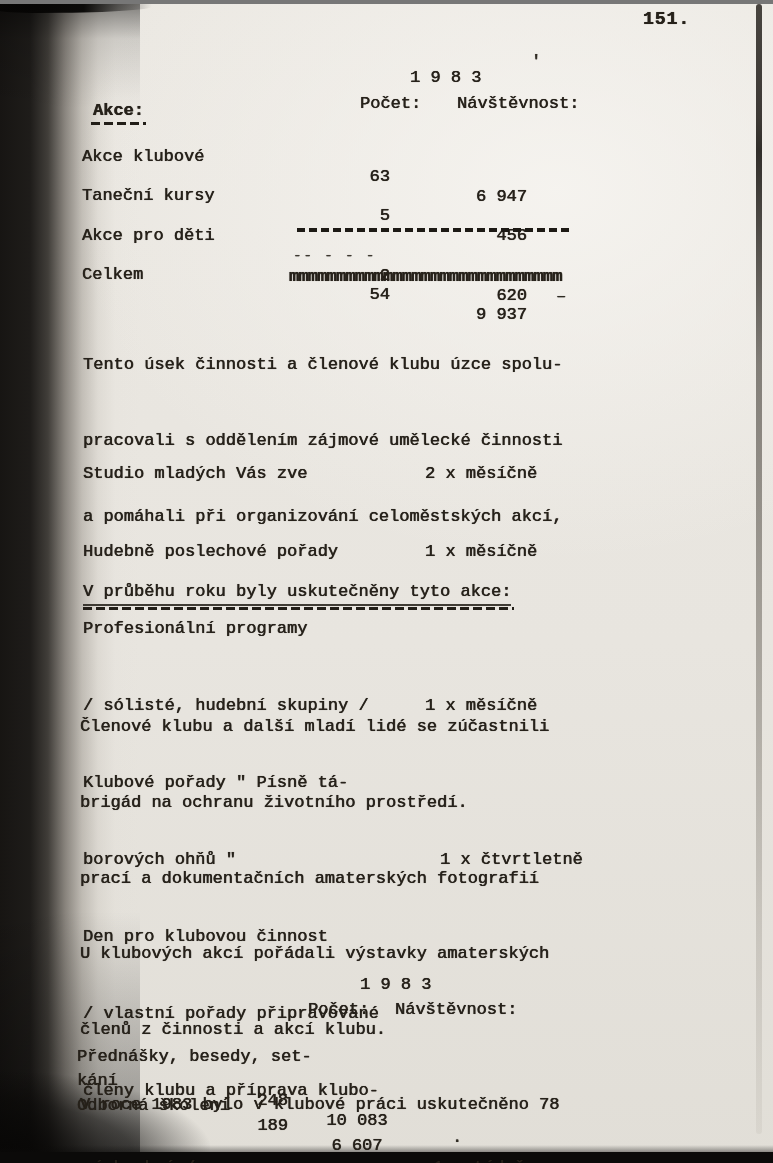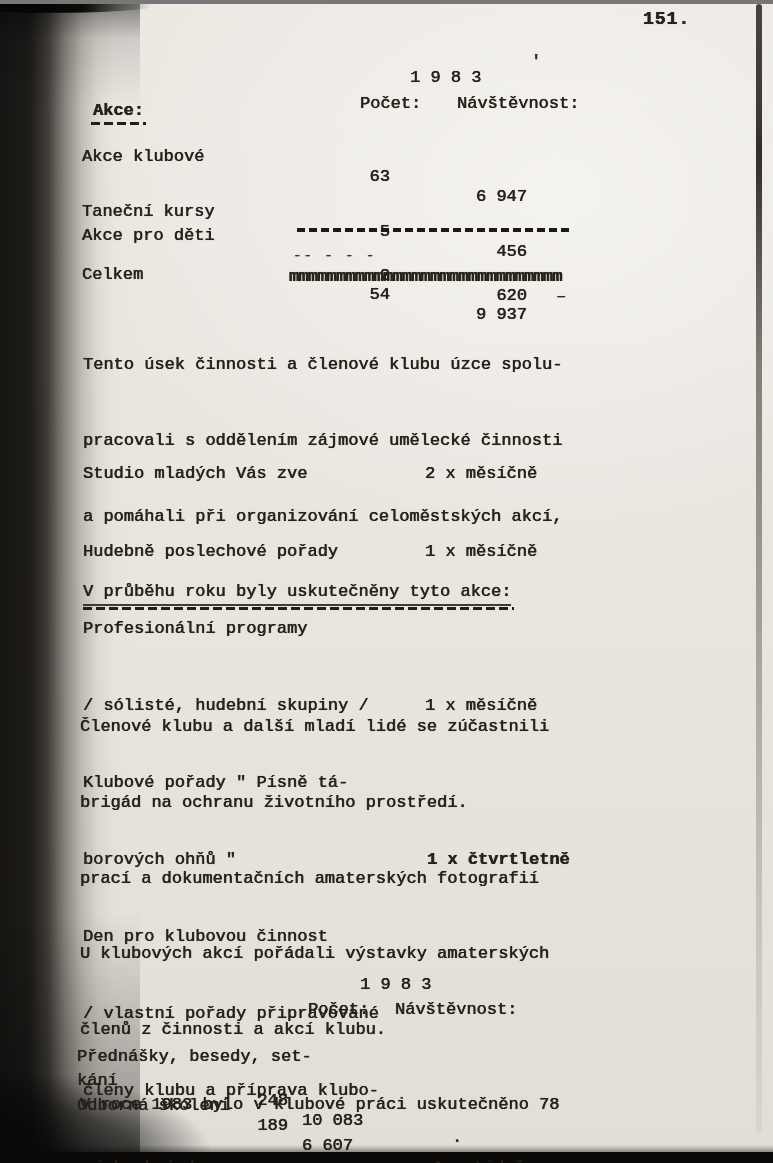--- a/index.html
+++ b/index.html
@@ -49,21 +49,21 @@
     white-space:pre;
   }
   .block{line-height:25.2px;}
   .block.acts{line-height:25.7px;}
   .row{left:0;width:648px;}
   .lbl{position:absolute;left:82px;}
   .cnt{position:absolute;left:290px;width:100px;text-align:right;}
   .vis{position:absolute;left:420px;width:107px;text-align:right;}
   .b-lbl{position:absolute;left:77px;}
   .b-cnt{position:absolute;left:190px;width:98px;text-align:right;}
-  .b-vis{position:absolute;left:302px;width:110px;text-align:left;}
+  .b-vis{position:absolute;left:302px;width:110px;text-align:center;}
   .pre-dashes{position:absolute;left:293px;color:rgba(70,63,54,0.55);font-size:14px;letter-spacing:2px;}
   .act{position:relative;}
   .afreq{position:absolute;top:0;}
   
   .u1{font-weight:bold;position:relative;display:inline-block;}
   .u1::after{content:"";position:absolute;left:-2px;right:-2px;bottom:-4px;height:3px;
     background:repeating-linear-gradient(90deg,#221e18 0 9px,transparent 9px 13px);}
   .u2{position:relative;display:inline-block;border-bottom:2px solid rgba(34,30,24,0.85);}
   .u2::after{content:"";position:absolute;left:0;right:-3px;bottom:-6px;height:3px;
     background:repeating-linear-gradient(90deg,#221e18 0 9px,transparent 9px 13px);}
@@ -89,21 +89,21 @@
   <div class="txt" style="left:410px;top:64px;">1 9 8 3</div>
   <div class="txt" style="left:360px;top:90px;">Počet:</div>
   <div class="txt" style="left:457px;top:90px;">Návštěvnost:</div>
   <div class="txt" style="left:93px;top:97px;"><span class="u1">Akce:</span></div>
 
   <div class="txt row" style="top:123px;">
     <span class="lbl">Akce klubové</span>
     <span class="cnt">63</span>
     <span class="vis">6 947</span>
   </div>
-  <div class="txt row" style="top:178px;">
+  <div class="txt row" style="top:162px;">
     <span class="lbl">Taneční kursy</span>
     <span class="cnt">5</span>
     <span class="vis">456</span>
   </div>
   <div class="txt row" style="top:202px;">
     <span class="lbl">Akce pro děti</span>
     <span class="pre-dashes">-- - - -</span>
     <span class="cnt">2</span>
     <span class="vis">620</span>
   </div>
@@ -123,21 +123,21 @@
     <div>a pomáhali při organizování celoměstských akcí,</div>
     <div><span class="u2">V průběhu roku byly uskutečněny tyto akce:</span></div>
   </div>
 
   <div class="txt block acts" style="left:83px;top:406px;width:620px;">
     <div class="act"><span>Studio mladých Vás zve</span><span class="afreq" style="left:342px;">2 x měsíčně</span></div>
     <div class="act"><span>Hudebně poslechové pořady</span><span class="afreq" style="left:342px;">1 x měsíčně</span></div>
     <div class="act"><span>Profesionální programy</span></div>
     <div class="act"><span>/ sólisté, hudební skupiny /</span><span class="afreq" style="left:342px;">1 x měsíčně</span></div>
     <div class="act"><span>Klubové pořady " Písně tá-</span></div>
-    <div class="act"><span>borových ohňů "</span><span class="afreq" style="left:344px;font-weight:bold;">1 x čtvrtletně</span></div>
+    <div class="act"><span>borových ohňů "</span><span class="afreq" style="left:357px;">1 x čtvrtletně</span></div>
     <div class="act"><span>Den pro klubovou činnost</span></div>
     <div class="act"><span>/ vlastní pořady připravované</span></div>
     <div class="act"><span>členy klubu a příprava klubo-</span></div>
     <div class="act"><span>vých akcí /</span><span class="afreq" style="left:350px;">1 x týdně.</span></div>
   </div>
 
   <div class="txt block" style="left:80px;top:660px;">
     <div>Členové klubu a další mladí lidé se zúčastnili</div>
     <div>brigád na ochranu životního prostředí.</div>
     <div>prací a dokumentačních amaterských fotografií</div>

